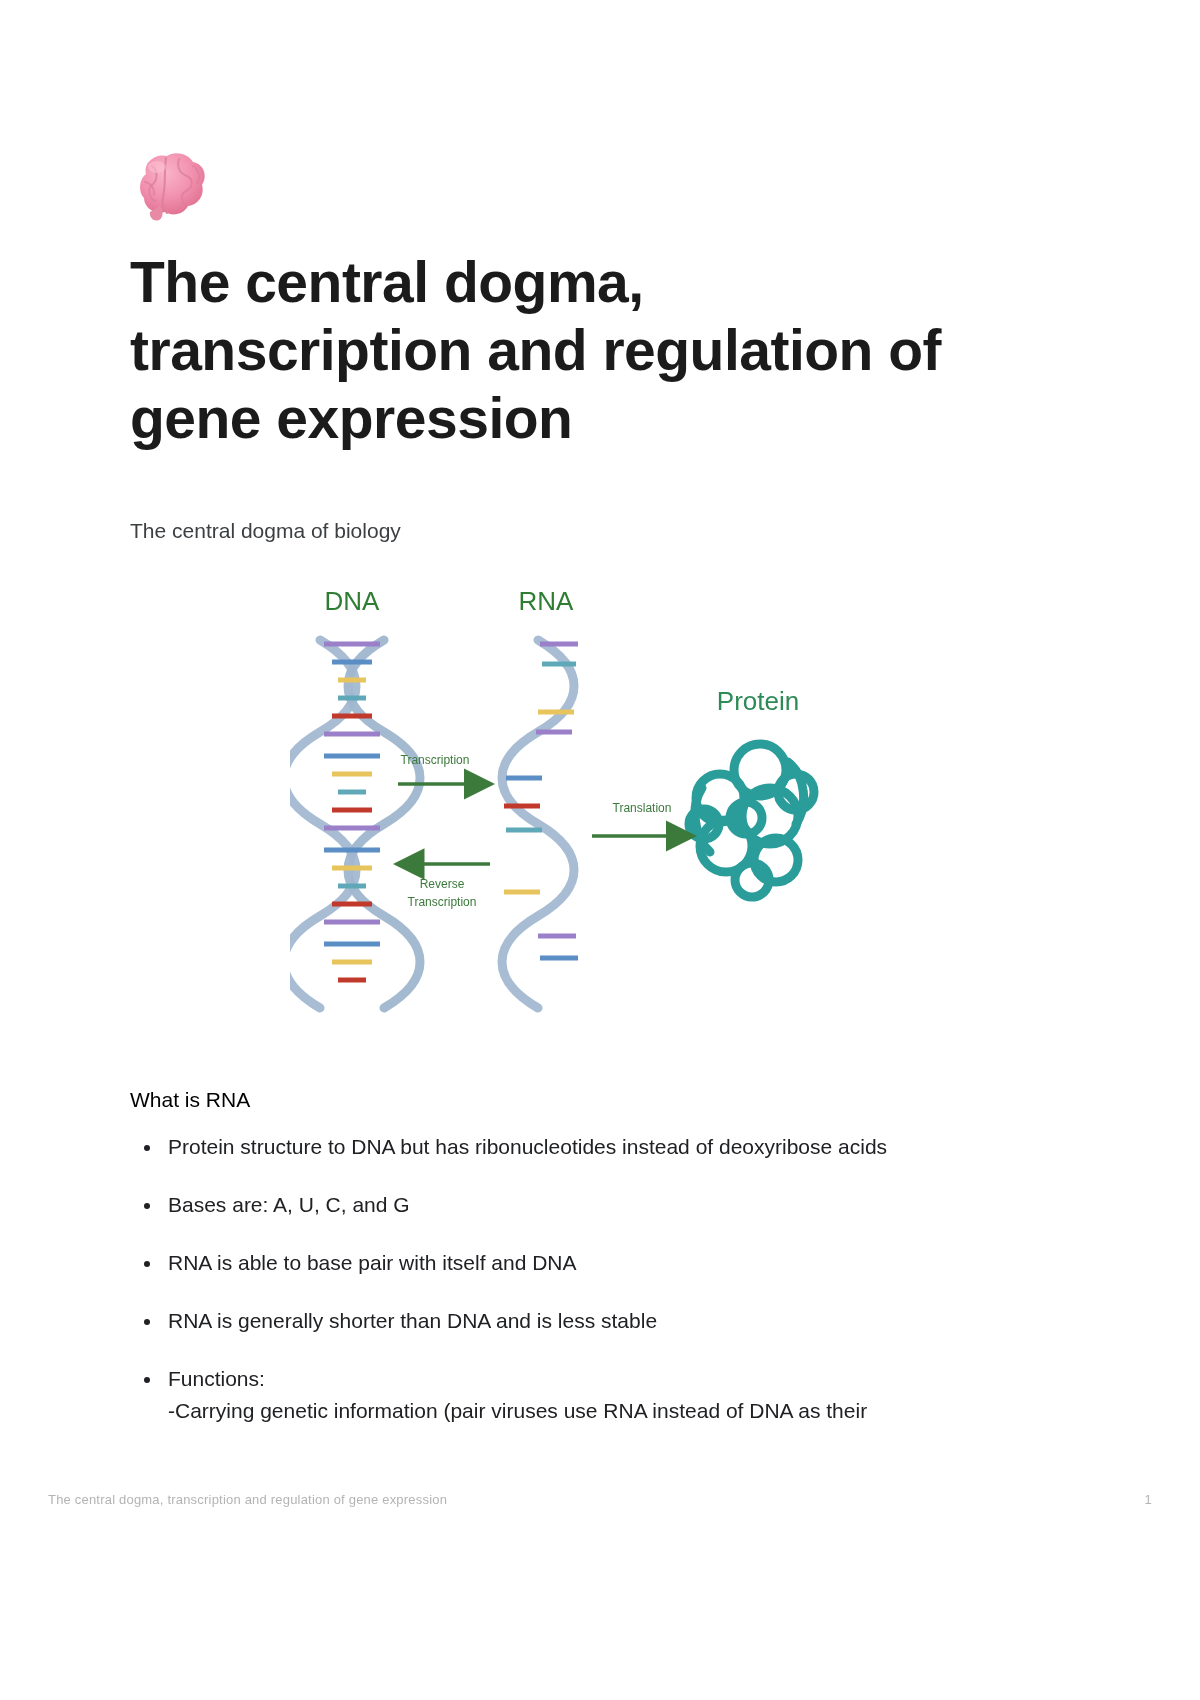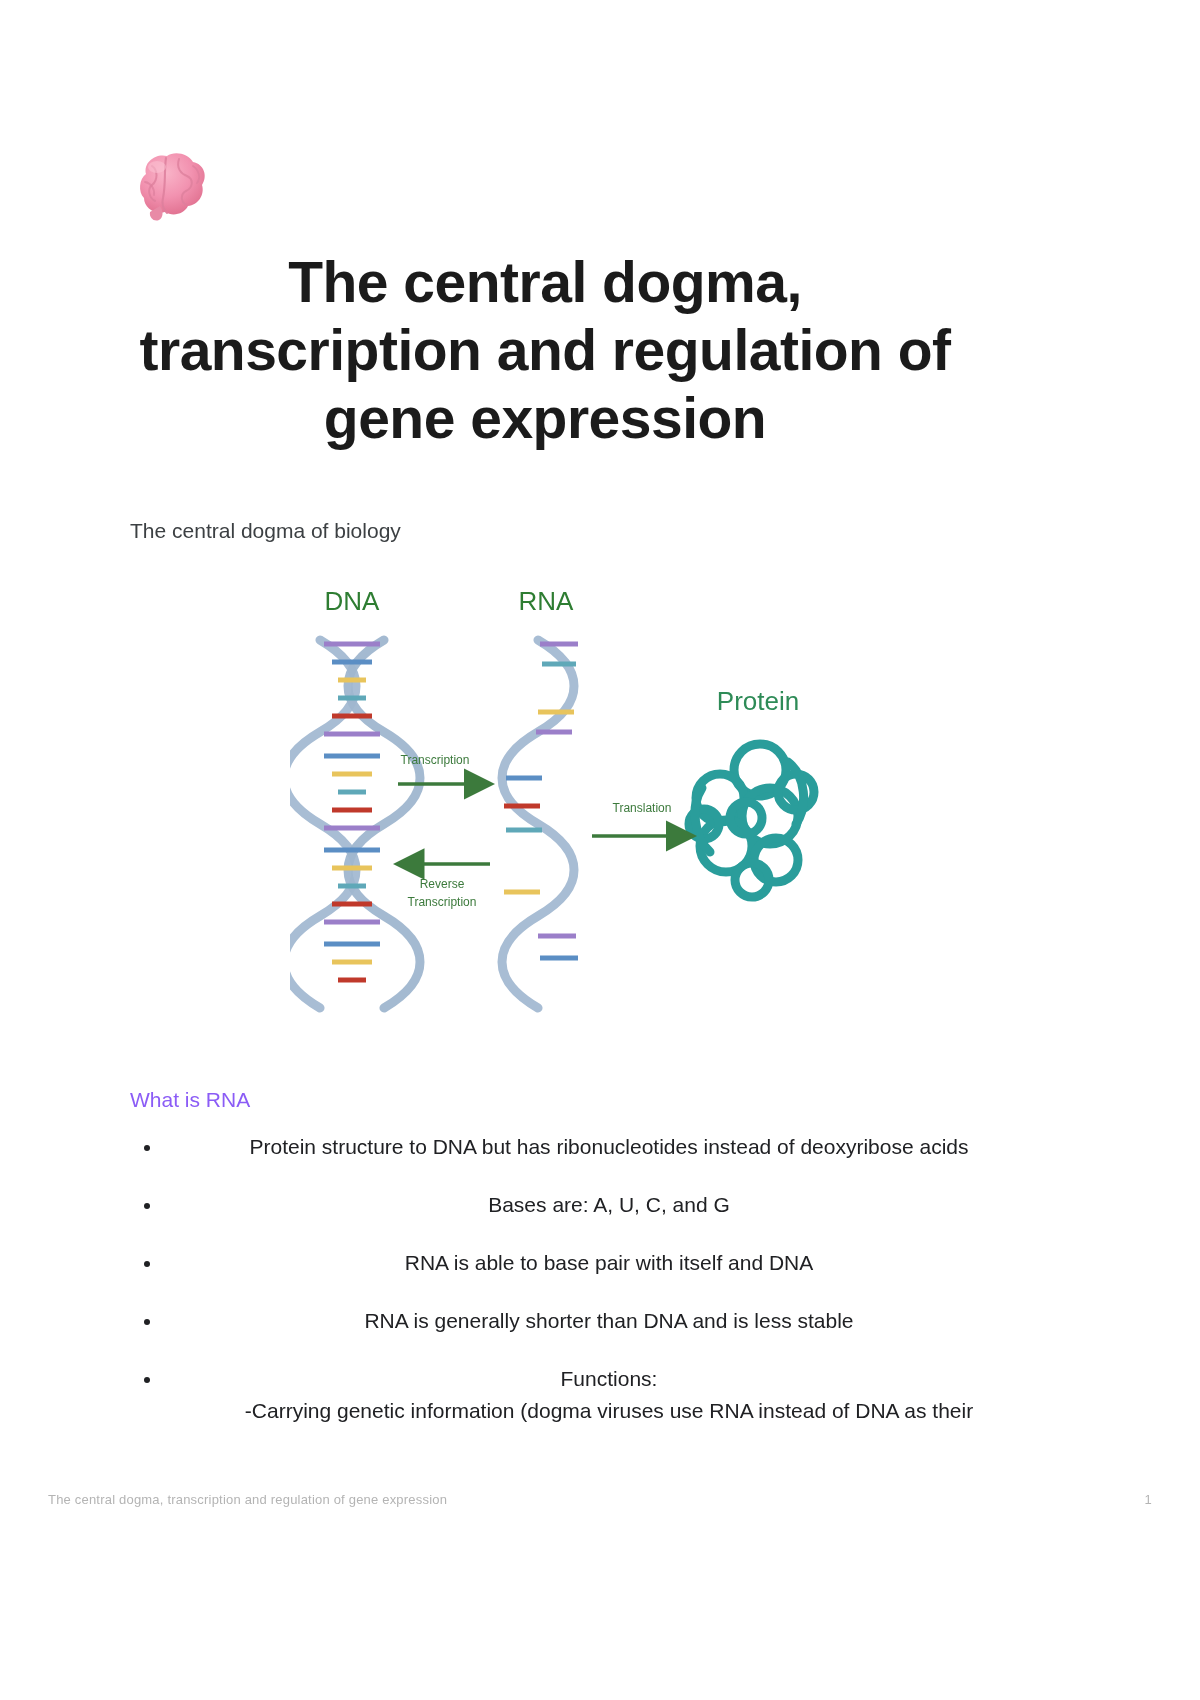--- a/index.html
+++ b/index.html
@@ -13,21 +13,20 @@
     font-family: "Liberation Sans", sans-serif;
     color: #202124;
     position: relative;
     overflow: hidden;
   }
 
   .page {
     position: absolute;
     inset: 0;
     background: #ffffff;
-    text-align: center;
   }
 
   .content {
     position: absolute;
     left: 130px;
     top: 0;
     width: 940px;
   }
 
   
@@ -76,21 +75,21 @@
   .figure svg { display: block; }
 
   
   .section-head {
     position: absolute;
     left: 0px;
     top: 1085px;
     font-size: 21px;
     line-height: 30px;
     font-weight: 400;
-    color: #8b5cf6;
+    color: #000000;
   }
 
   
   .bullets {
     position: absolute;
     left: 0px;
     top: 1132px;
     width: 920px;
     margin: 0;
     padding: 0;
@@ -258,21 +257,21 @@
         <span class="dot"></span>
         <span>RNA is able to base pair with itself and DNA</span>
       </li>
       <li class="bullet">
         <span class="dot"></span>
         <span>RNA is generally shorter than DNA and is less stable</span>
       </li>
       <li class="bullet">
         <span class="dot"></span>
         <span>Functions:</span>
-        <span class="subline">-Carrying genetic information (dogma viruses use RNA instead of DNA as their</span>
+        <span class="subline">-Carrying genetic information (pair viruses use RNA instead of DNA as their</span>
       </li>
     </ul>
 
   </div>
 
   <div class="footer">
     <span>The central dogma, transcription and regulation of gene expression</span>
     <span>1</span>
   </div>
 </div>

